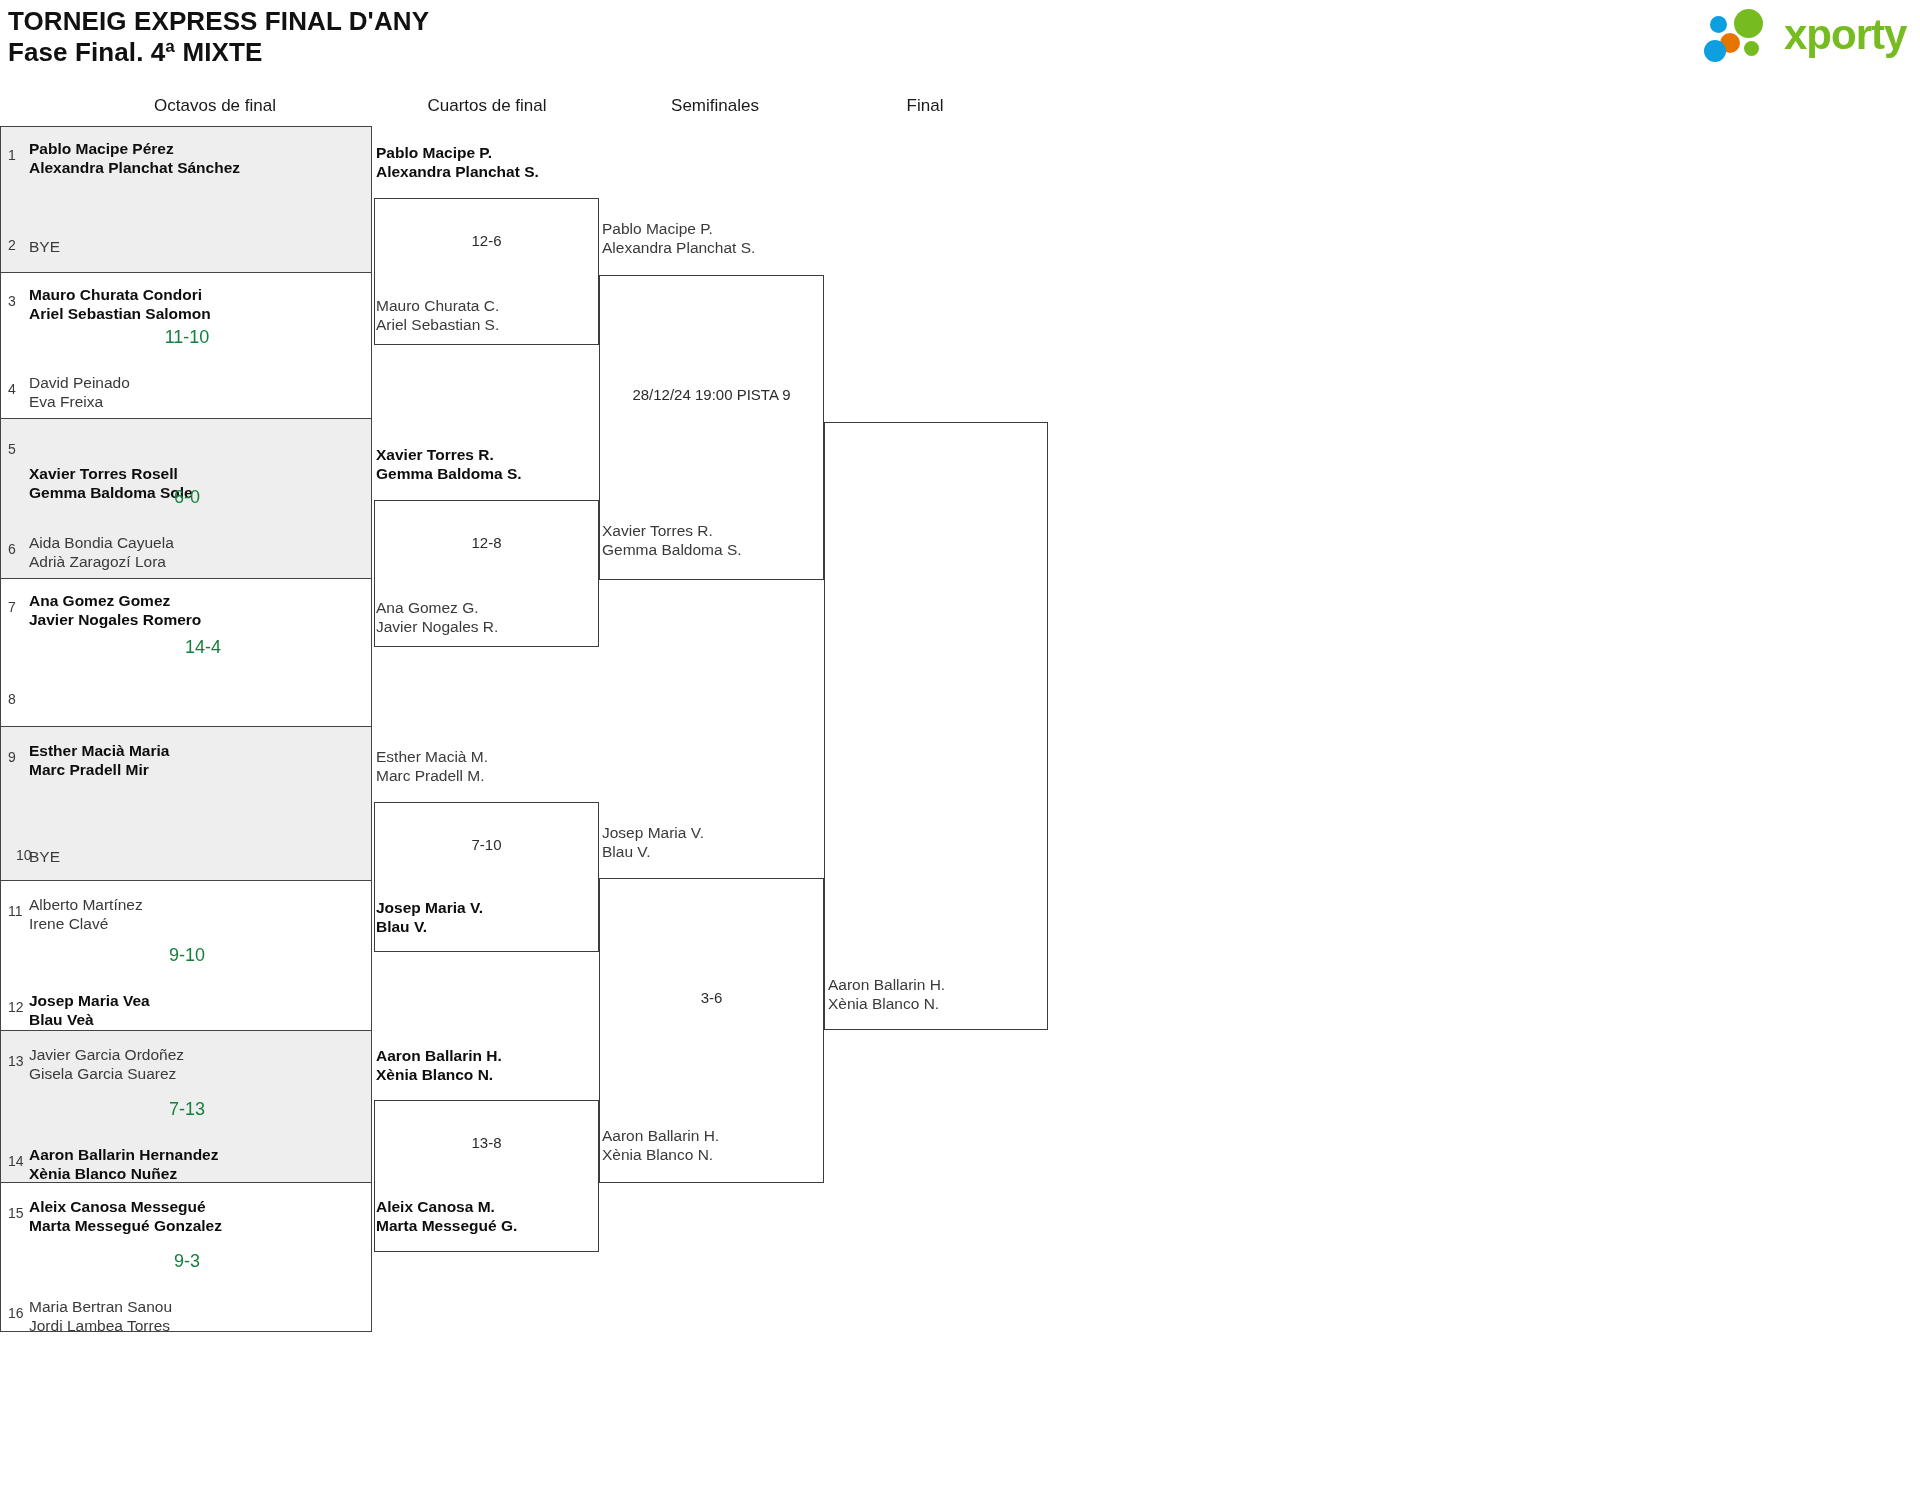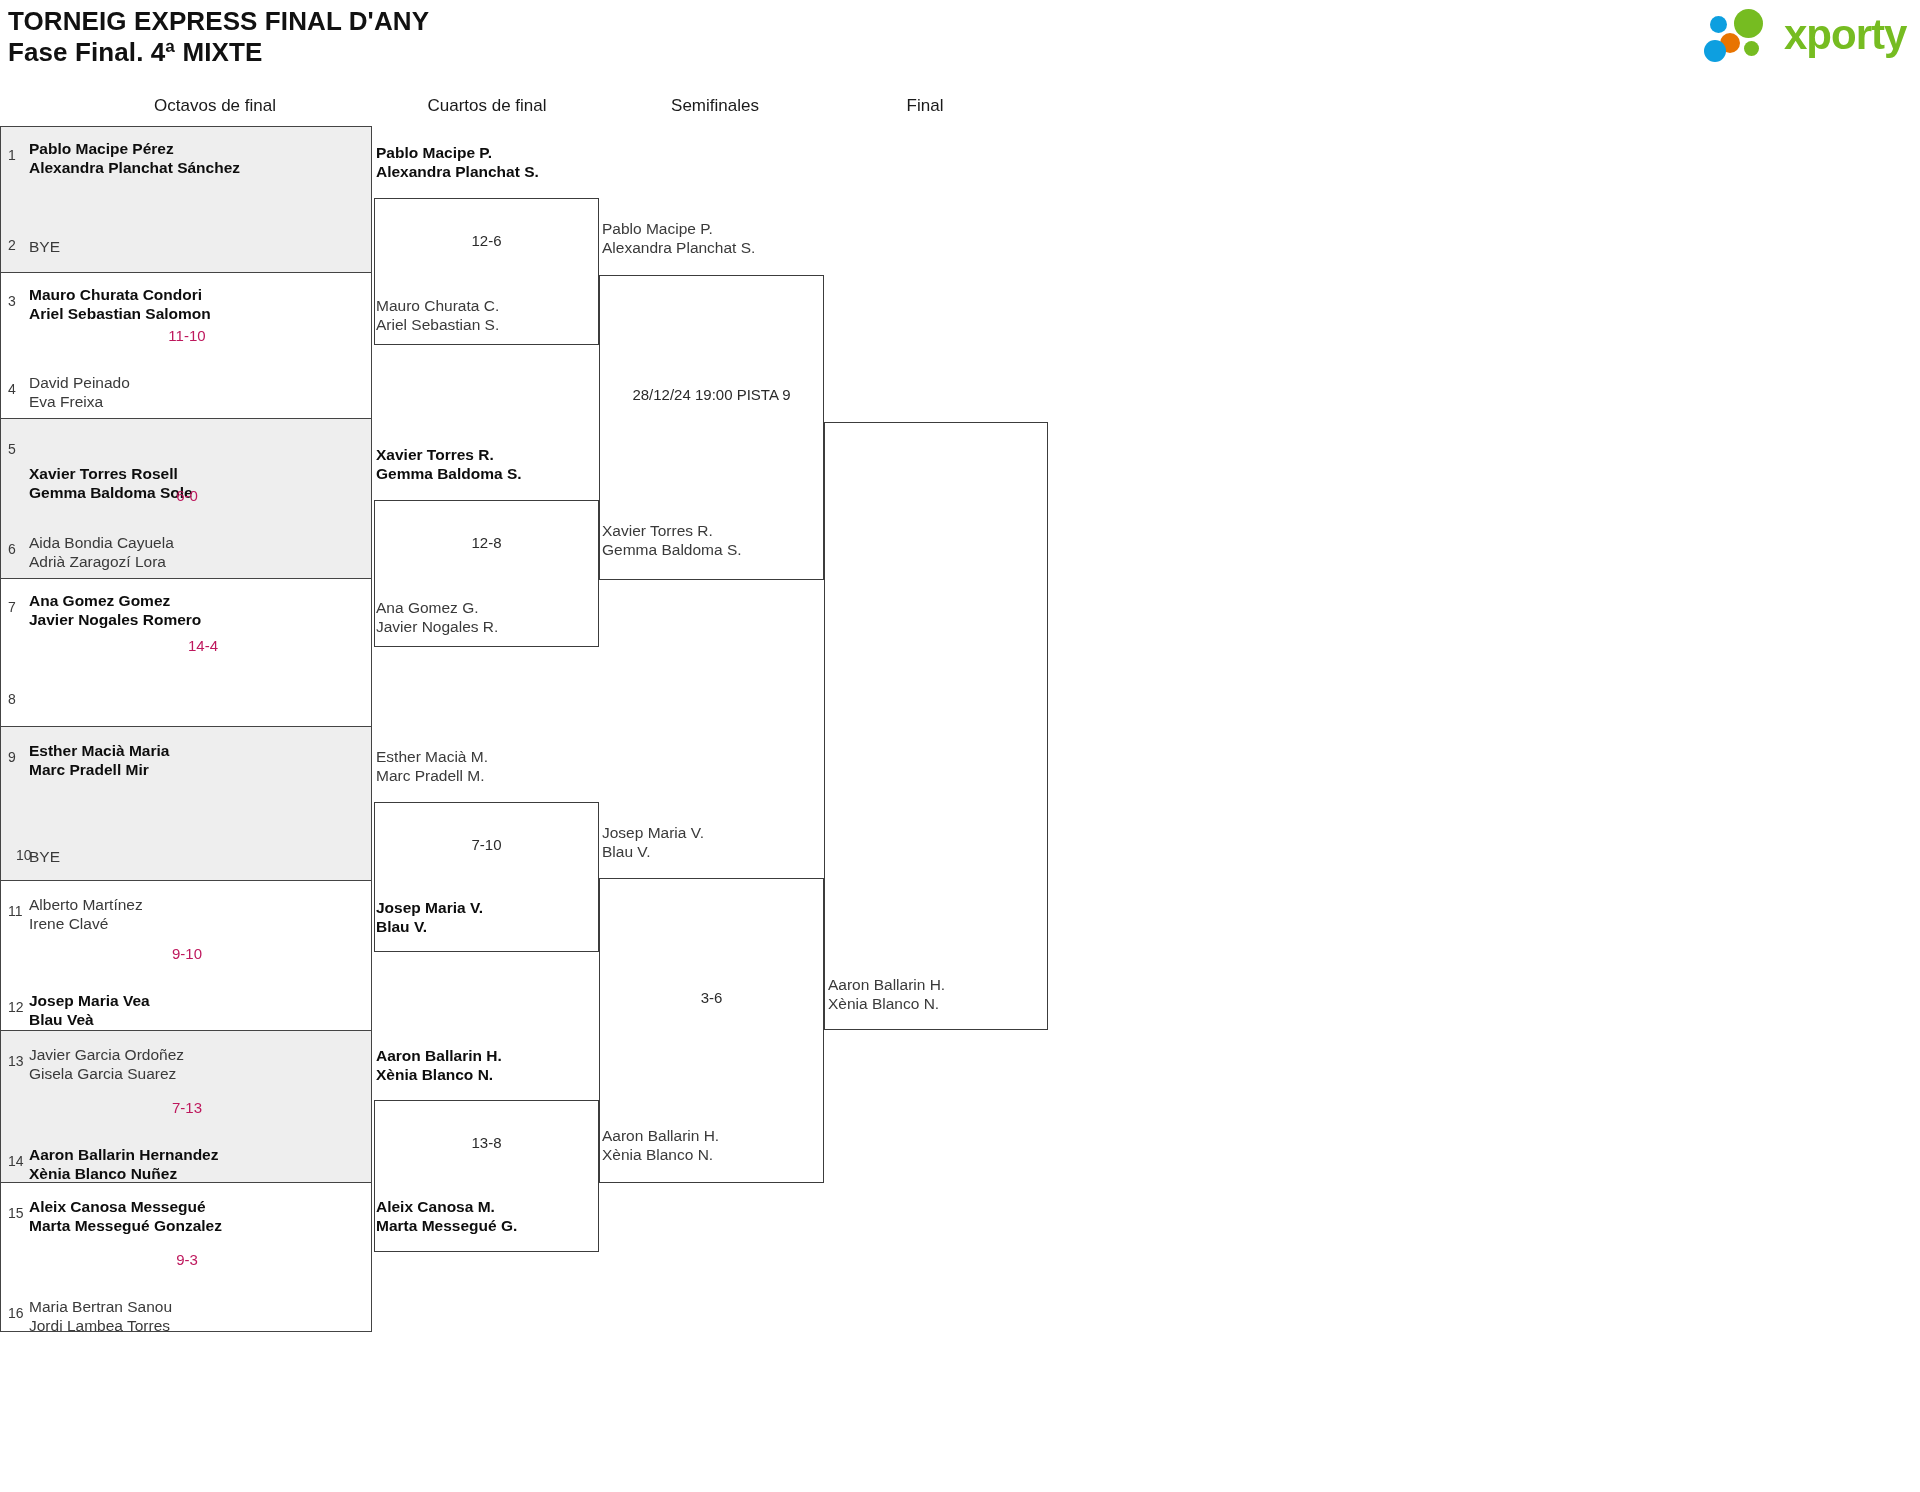--- a/index.html
+++ b/index.html
@@ -58,21 +58,21 @@
     font-size: 15.5px; line-height: 19px; color: #3a3a3a;
   }
   .names.win { color: #0d0d0d; font-weight: 700; }
   .names .nl { display: block; white-space: nowrap; }
   .bye-label {
     position: absolute; left: 28px; font-size: 15.5px;
     line-height: 19px; color: #3a3a3a; white-space: nowrap;
   }
   .r1score {
     position: absolute; width: 372px; text-align: center;
-    font-size: 15px; color: #be185d;
+    font-size: 18px; color: #15803d;
   }
 
   
   .bbox {
     position: absolute;
     border: 1.3px solid #3c3c3c;
   }
   .bbox .sc {
     position: absolute; left: 0; right: 0;
     text-align: center; font-size: 15px; color: #2b2b2b;

